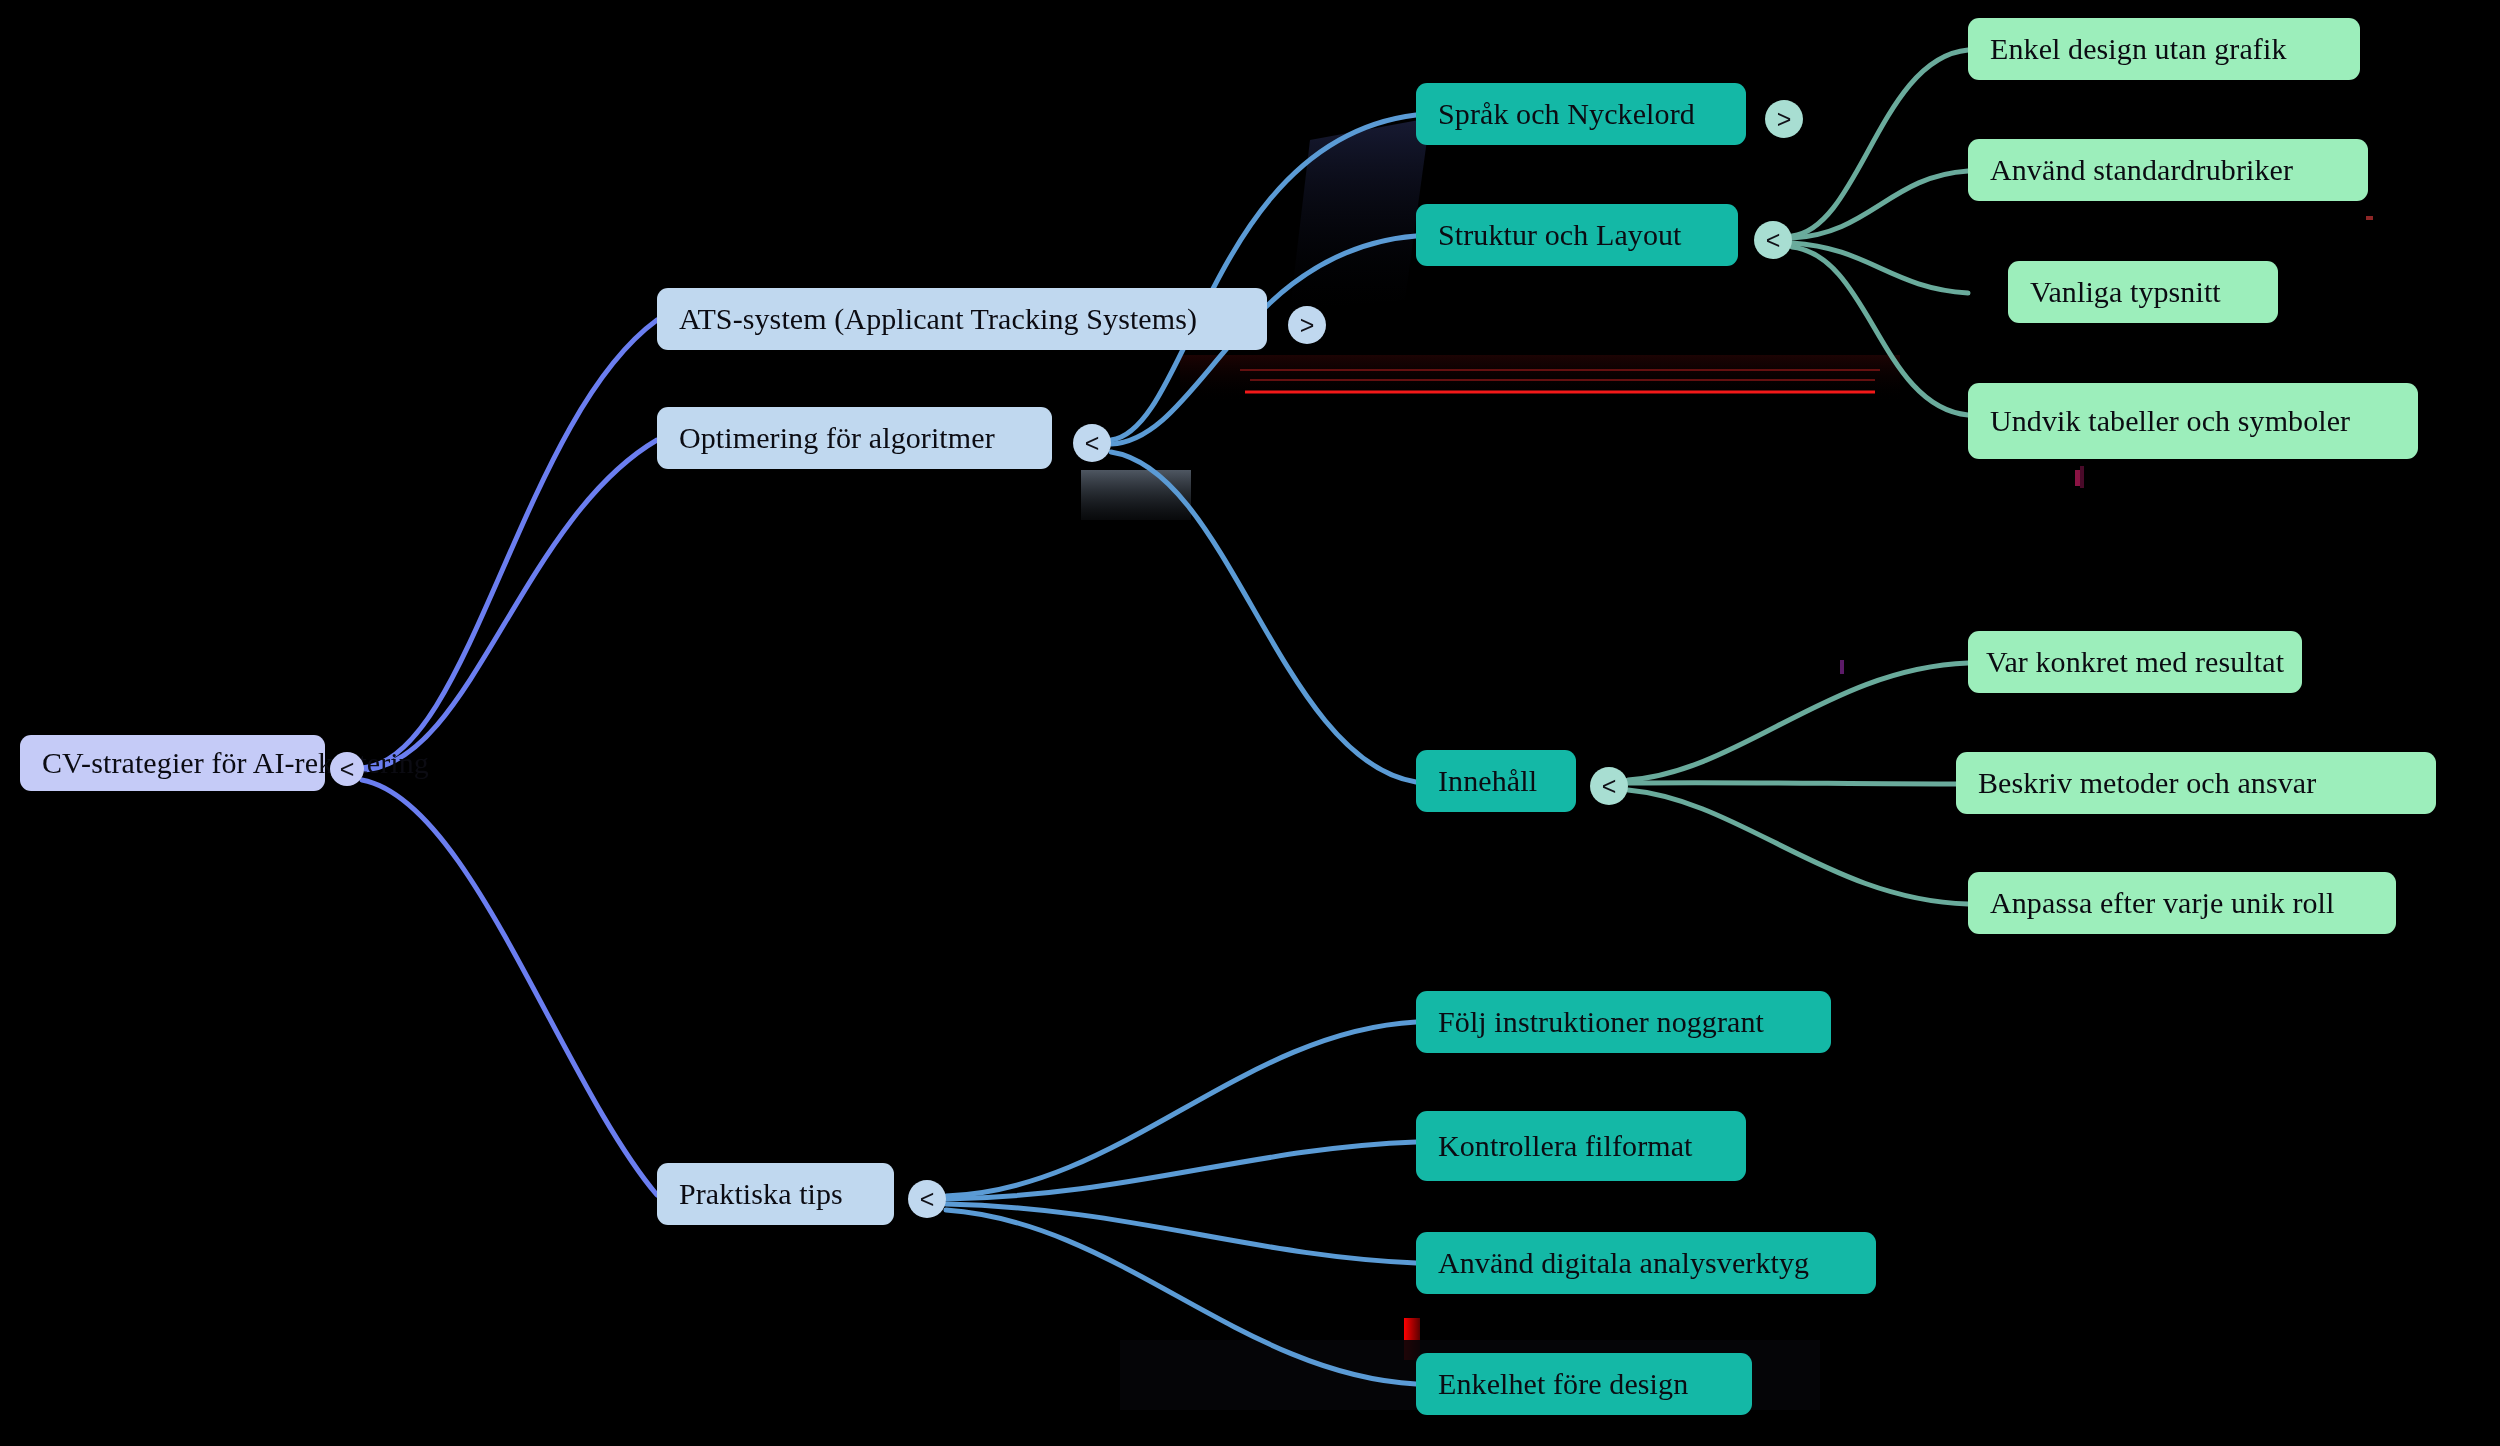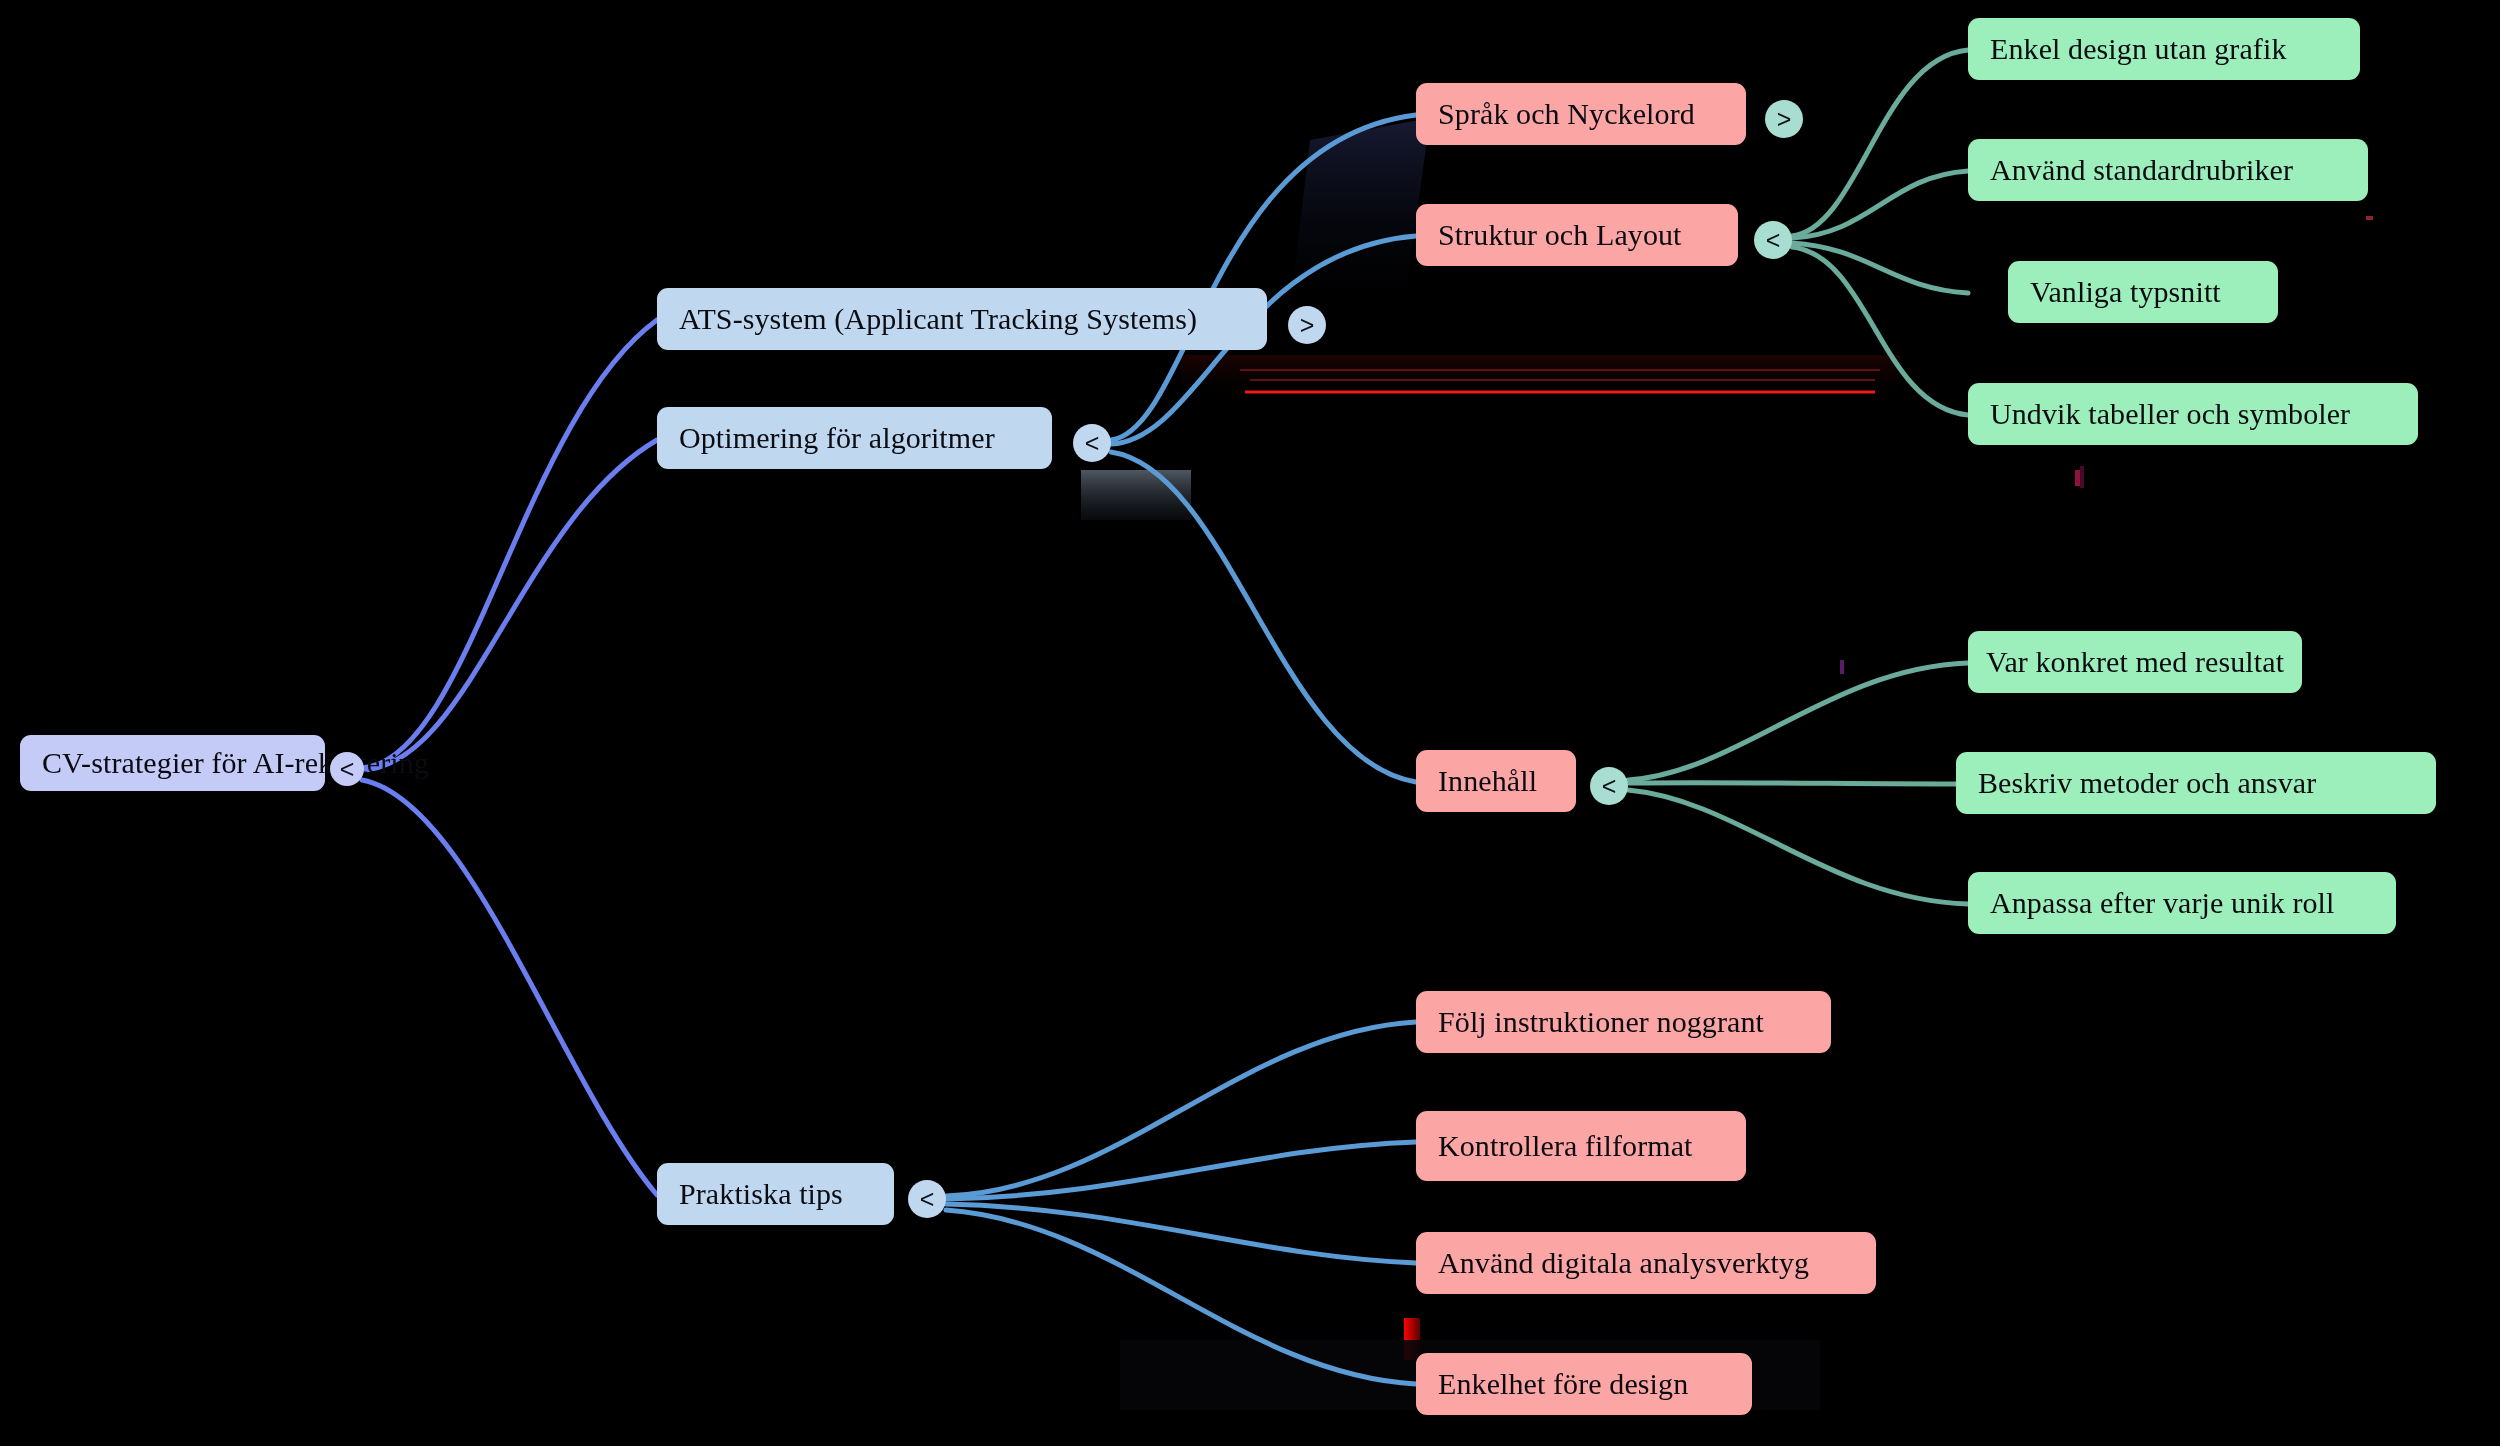--- a/index.html
+++ b/index.html
@@ -49,21 +49,21 @@
   }
   .node.root {
     background: #c5cbf7;
     font-size: 30px;
   }
   .node.lvl2 {
     background: #c0d8ef;
     font-size: 30px;
   }
   .node.lvl3 {
-    background: #fca5a5;
+    background: #14b8a6;
     font-size: 30px;
   }
   .node.lvl4 {
     background: #9ceebb;
     font-size: 30px;
   }
   .toggle {
     position: absolute;
     box-sizing: border-box;
     border-radius: 50%;
@@ -208,21 +208,21 @@
 
     <div class="node lvl4" style="left:1968px; top:18px; width:392px; height:62px;">
       <span>Enkel design utan grafik</span>
     </div>
     <div class="node lvl4" style="left:1968px; top:139px; width:400px; height:62px;">
       <span>Använd standardrubriker</span>
     </div>
     <div class="node lvl4" style="left:1968px; top:261px; width:270px; height:62px;margin-left:40px;">
       <span>Vanliga typsnitt</span>
     </div>
-    <div class="node lvl4" style="left:1968px; top:383px; width:450px; height:62px;">
+    <div class="node lvl4" style="left:1968px; top:383px; width:450px; height:76px;">
       <span>Undvik tabeller och symboler</span>
     </div>
 
     <div class="node lvl4" style="left:1968px; top:631px; width:334px; height:62px;justify-content:center;">
       <span>Var konkret med resultat</span>
     </div>
     <div class="node lvl4" style="left:1956px; top:752px; width:480px; height:62px;">
       <span>Beskriv metoder och ansvar</span>
     </div>
     <div class="node lvl4" style="left:1968px; top:872px; width:428px; height:62px;">

